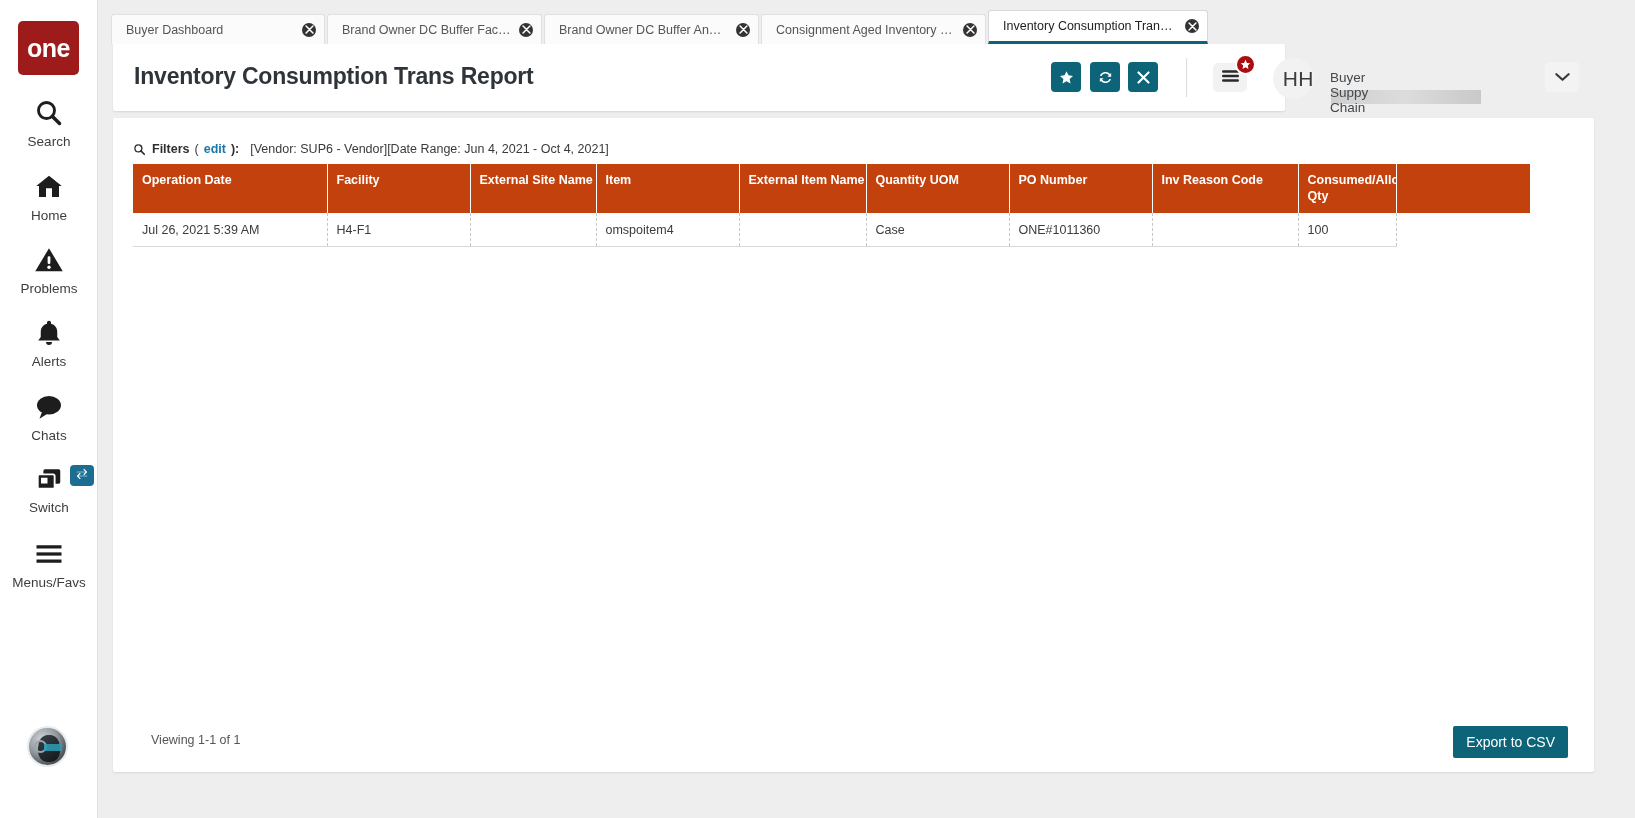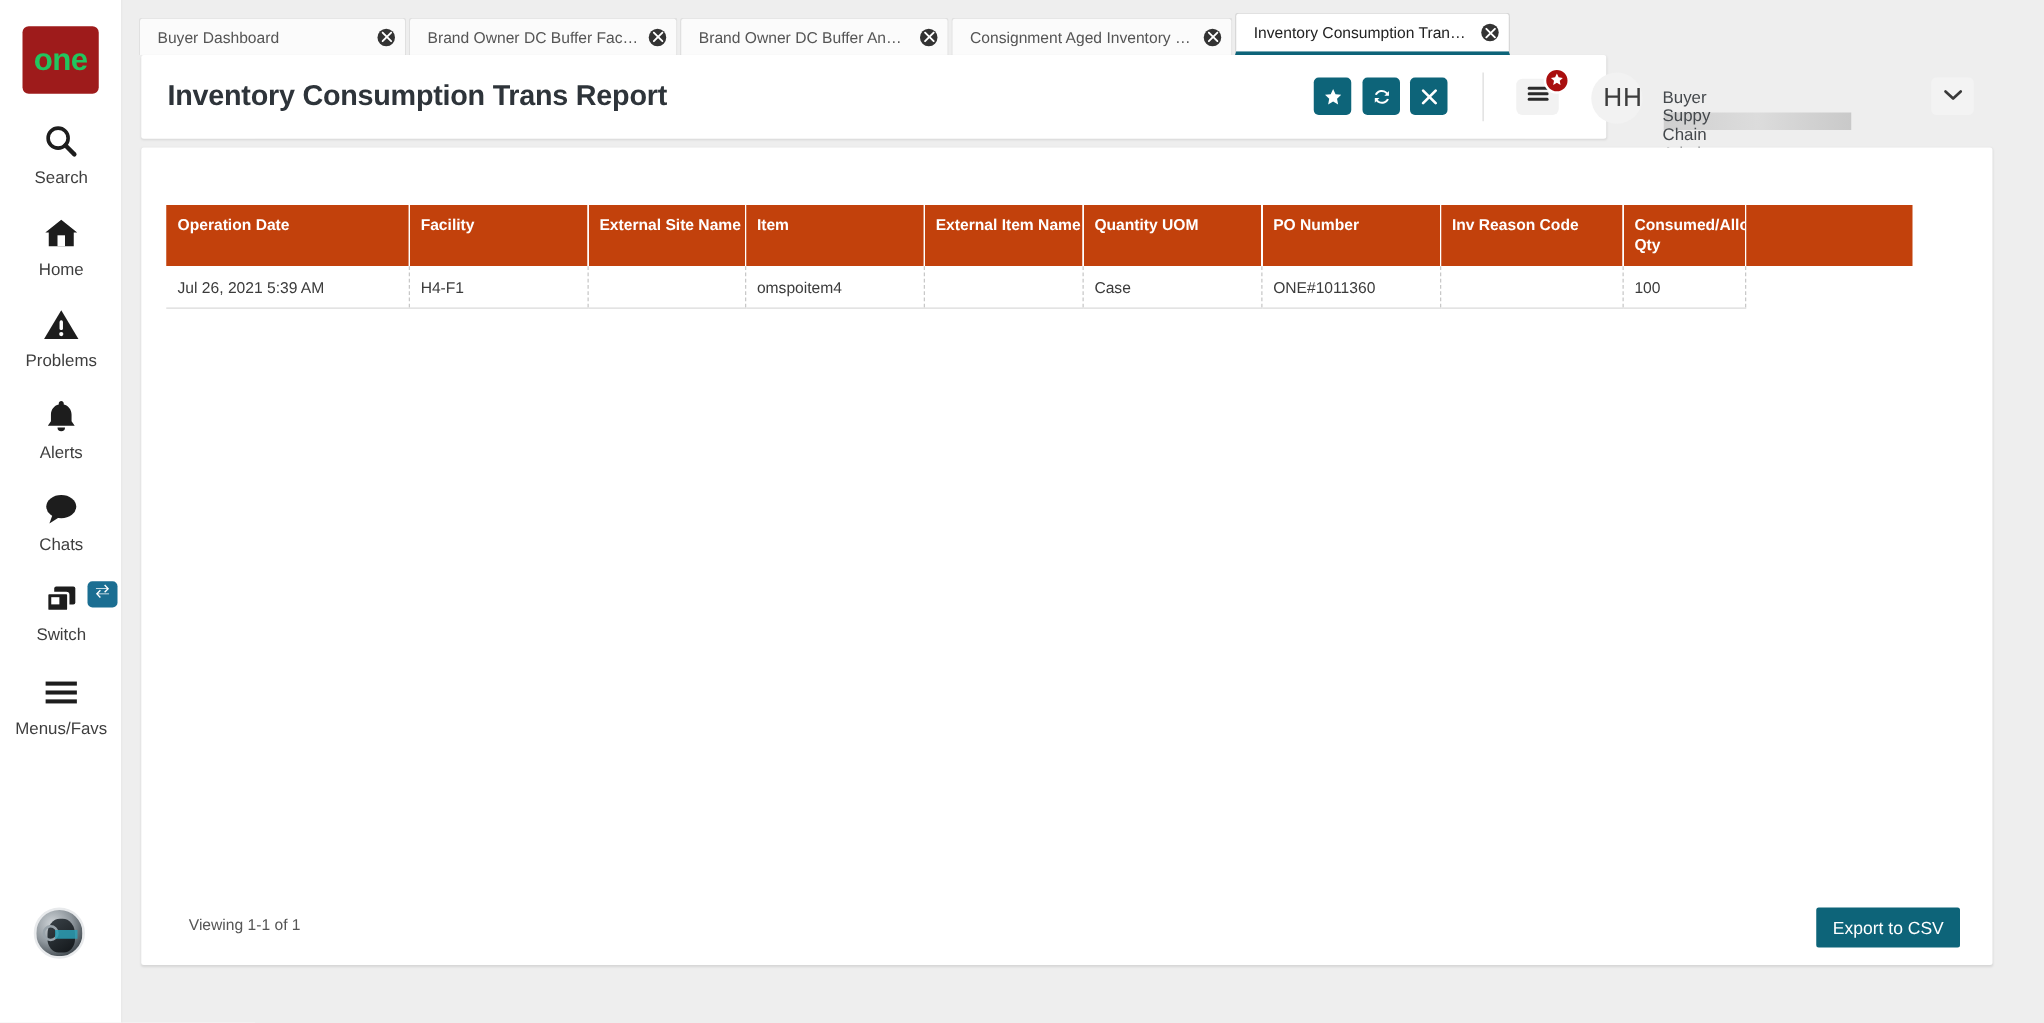--- a/index.html
+++ b/index.html
@@ -18,21 +18,21 @@
     border-right: 1px solid #e2e2e2;
   }
   #logo {
     position: absolute; left: 18px; top: 21px;
     width: 61px; height: 54px;
     background: #9e1b1b;
     border-radius: 5px;
     display: flex; align-items: center; justify-content: center;
   }
   #logo .logo-txt {
-    color: #22c55e; font-size: 25px; font-weight: 700;
+    color: #ffffff; font-size: 25px; font-weight: 700;
     letter-spacing: -0.5px; line-height: 1; text-align: center;
   }
   .rail-item {
     position: absolute; left: 0; width: 98px;
     display: flex; flex-direction: column;
     align-items: center; gap: 5px;
     cursor: pointer;
     text-align: center;
   }
   .rail-icon { height: 34px; display: flex; align-items: center; justify-content: center; }
@@ -436,20 +436,33 @@
     <span>
       <svg width="15" height="10" viewBox="0 0 16 10">
           <path d="M1.5 2 L8 8 L14.5 2" fill="none" stroke="#3a3a3a" stroke-width="2.3" stroke-linecap="round" stroke-linejoin="round"></path>
         </svg>
     </span>
   </div>
 </div>
 
 <div id="content-card">
 
+  <div id="filters-row">
+    <span class="fi-icon">
+      <svg width="13" height="13" viewBox="0 0 24 24">
+          <circle cx="10" cy="10" r="6.4" fill="none" stroke="#2b2b2b" stroke-width="2.4"></circle>
+          <line x1="14.6" y1="14.6" x2="20.8" y2="20.8" stroke="#2b2b2b" stroke-width="3" stroke-linecap="round"></line>
+        </svg>
+    </span>
+    <span id="filters-label">Filters</span>
+    <span>(</span>
+      <span id="filters-edit">edit</span>
+      <span id="filters-colon">):</span>
+    <span id="filters-value">[Vendor: SUP6 - Vendor][Date Range: Jun 4, 2021 - Oct 4, 2021]</span>
+  </div>
 
   <div id="grid">
     <table>
       <colgroup>
         <col style="width:194px">
           <col style="width:143px">
           <col style="width:126px">
         <col style="width:143px">
           <col style="width:127px">
           <col style="width:143px">

